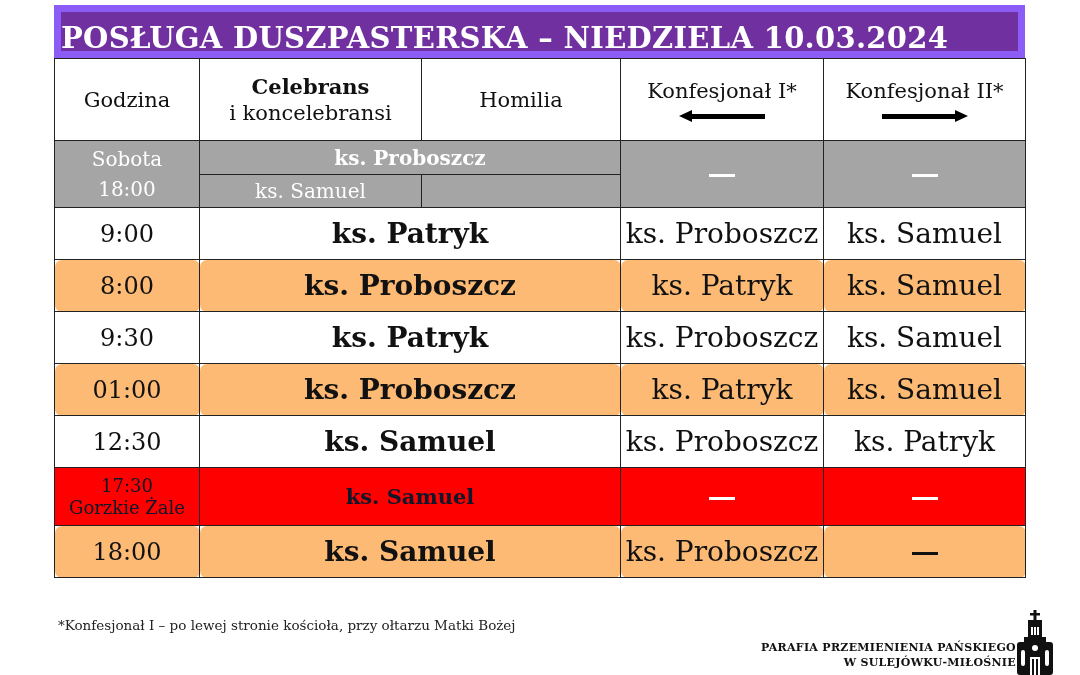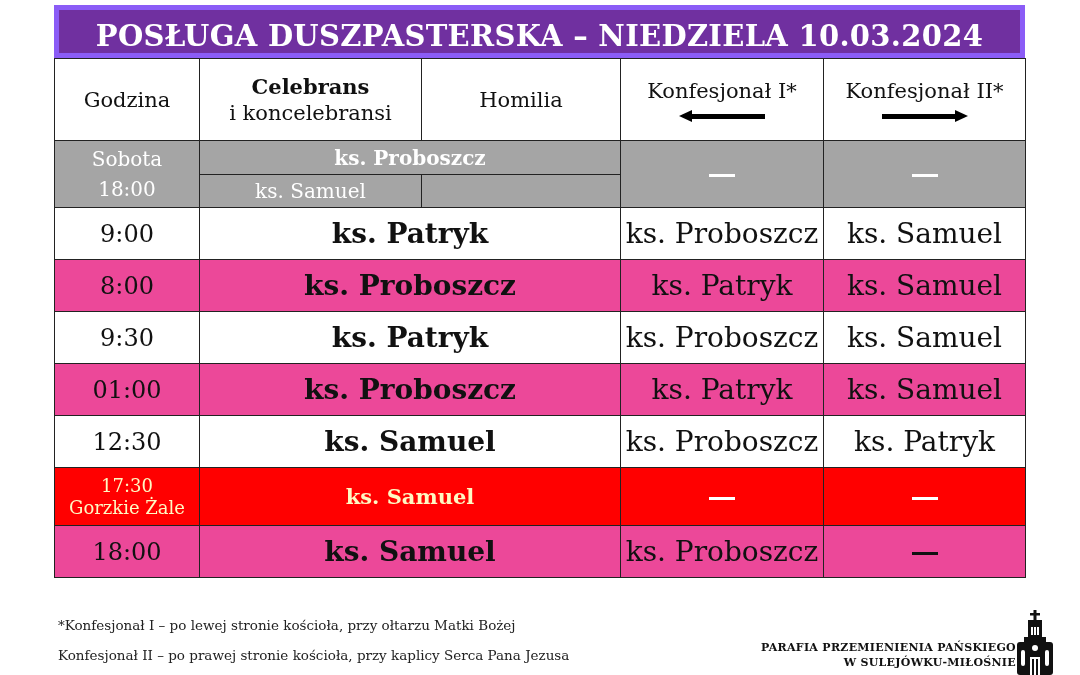--- a/index.html
+++ b/index.html
@@ -1,39 +1,39 @@
 <!DOCTYPE html>
 <html><head>
 <meta charset="utf-8">
 <style>
   * { box-sizing: border-box; margin: 0; padding: 0; }
   body { width: 1080px; height: 675px; background: #ffffff; position: relative; overflow: hidden; font-family: "DejaVu Serif", "Liberation Serif", serif; color: #111; }
   .wrap { position: absolute; left: 54px; top: 5px; width: 971px; }
-  .title { height: 53px; background: #7030a0; border: 5px solid #8b5cf6; color: #fff; font-weight: bold; font-size: 29px; text-align: center; line-height: 53px; letter-spacing: 0.3px; }
+  .title { height: 53px; background: #7030a0; border: 7px solid #8b5cf6; color: #fff; font-weight: bold; font-size: 29px; line-height: 53px; letter-spacing: 0.3px; }
   table { width: 971px; border-collapse: collapse; table-layout: fixed; padding-left: 16px; }
   td, th { border: 1.5px solid #222; text-align: center; vertical-align: middle; font-weight: normal; }
   .hdr th { height: 82px; font-size: 21px; line-height: 26px; background: #fff; }
   .hdr .b { font-weight: bold; }
   .arrow { display: block; margin: 6px auto 0; width: 86px; height: 12px; position: relative; }
   .arrow .shaft { position: absolute; top: 4px; height: 5px; width: 74px; background: #000; }
   .arrow.left .shaft { left: 12px; }
   .arrow.right .shaft { left: 0; }
   .arrow .head { position: absolute; top: 0; width: 0; height: 0; border-top: 6.5px solid transparent; border-bottom: 6.5px solid transparent; }
   .arrow.left .head { left: 0; border-right: 13px solid #000; }
   .arrow.right .head { right: 0; border-left: 13px solid #000; }
   .sat td { background: #a5a5a5; color: #fff; font-size: 20px; }
   .sat .time { line-height: 30px; margin-left: 28px; }
   .sat .cel { height: 34px; font-weight: bold; }
   .sat .hom { height: 33px; }
   .row td { height: 52px; font-size: 28px; }
   .row .time { font-size: 24px; }
   .row .cel { font-weight: bold; }
   .white td { background: #fff; }
-  .gray td { background: #ec4899; }
-  .red td { background: #ff0000; color: #fef9c3; height: 58px; }
+  .gray td { background: #fdba74; border-radius: 7px; }
+  .red td { background: #ff0000; color: #0f172a; height: 58px; }
   .red .time { font-size: 18px; line-height: 22px; }
   .red .cel { font-weight: bold; font-size: 21px; }
   .dash { display: inline-block; width: 26px; height: 3px; vertical-align: middle; }
   .dash.w { background: #fff; }
   .dash.k { background: #111; }
   .notes { position: absolute; left: 58px; top: 610px; font-size: 13.5px; color: #222; line-height: 30px; }
   .logo-text { position: absolute; right: 64px; top: 640px; text-align: right; font-size: 11px; font-weight: bold; line-height: 15px; letter-spacing: 0.3px; color: #111; font-family: "DejaVu Serif", serif; }
   .church { position: absolute; left: 1015px; top: 610px; width: 40px; height: 65px; }
 </style>
 </head>
@@ -129,21 +129,20 @@
       <td class="cel" colspan="2">ks. Samuel</td>
       <td>ks. Proboszcz</td>
       <td><span class="dash k"></span></td>
     </tr>
   </tbody>
     </table>
 </div>
 
 <div class="notes">
   <div>*Konfesjonał I – po lewej stronie kościoła, przy ołtarzu Matki Bożej</div>
-  <div>Konfesjonał II – po prawej stronie kościoła, przy kaplicy Serca Pana Jezusa</div>
 </div>
 
 <div class="logo-text">
   <div>PARAFIA PRZEMIENIENIA PAŃSKIEGO</div>
   <div>W SULEJÓWKU-MIŁOŚNIE</div>
 </div>
 
 <svg class="church" viewBox="0 0 40 65">
   <rect x="18.5" y="0" width="3" height="10" fill="#111"></rect>
   <rect x="15" y="3" width="10" height="2.5" fill="#111"></rect>

